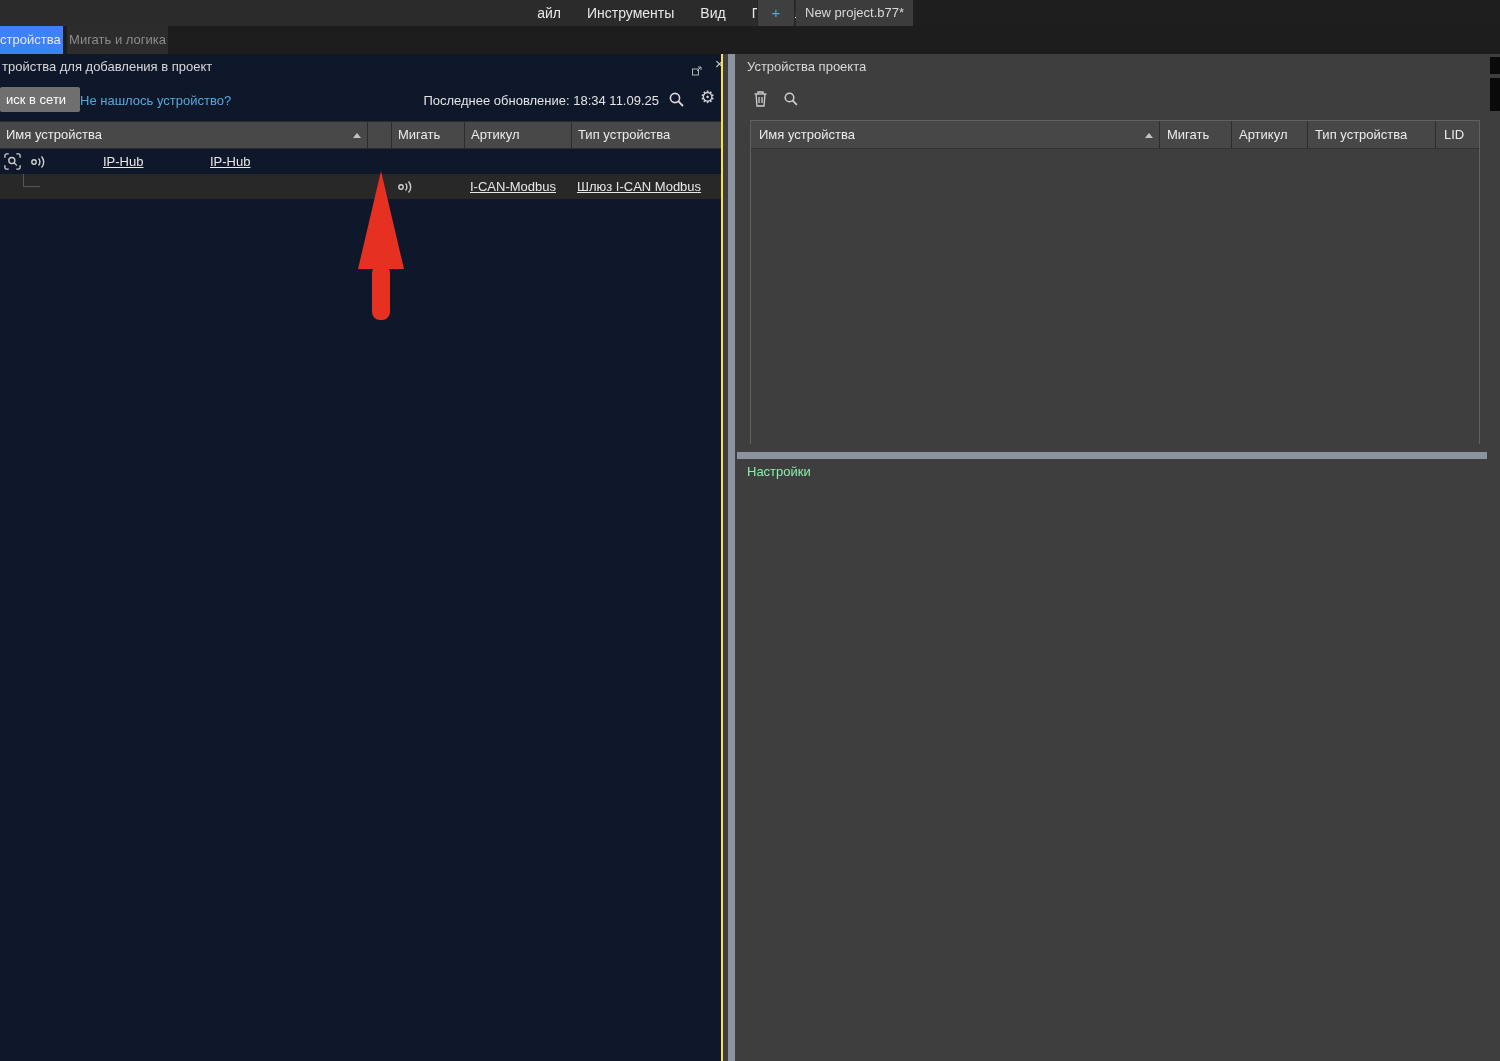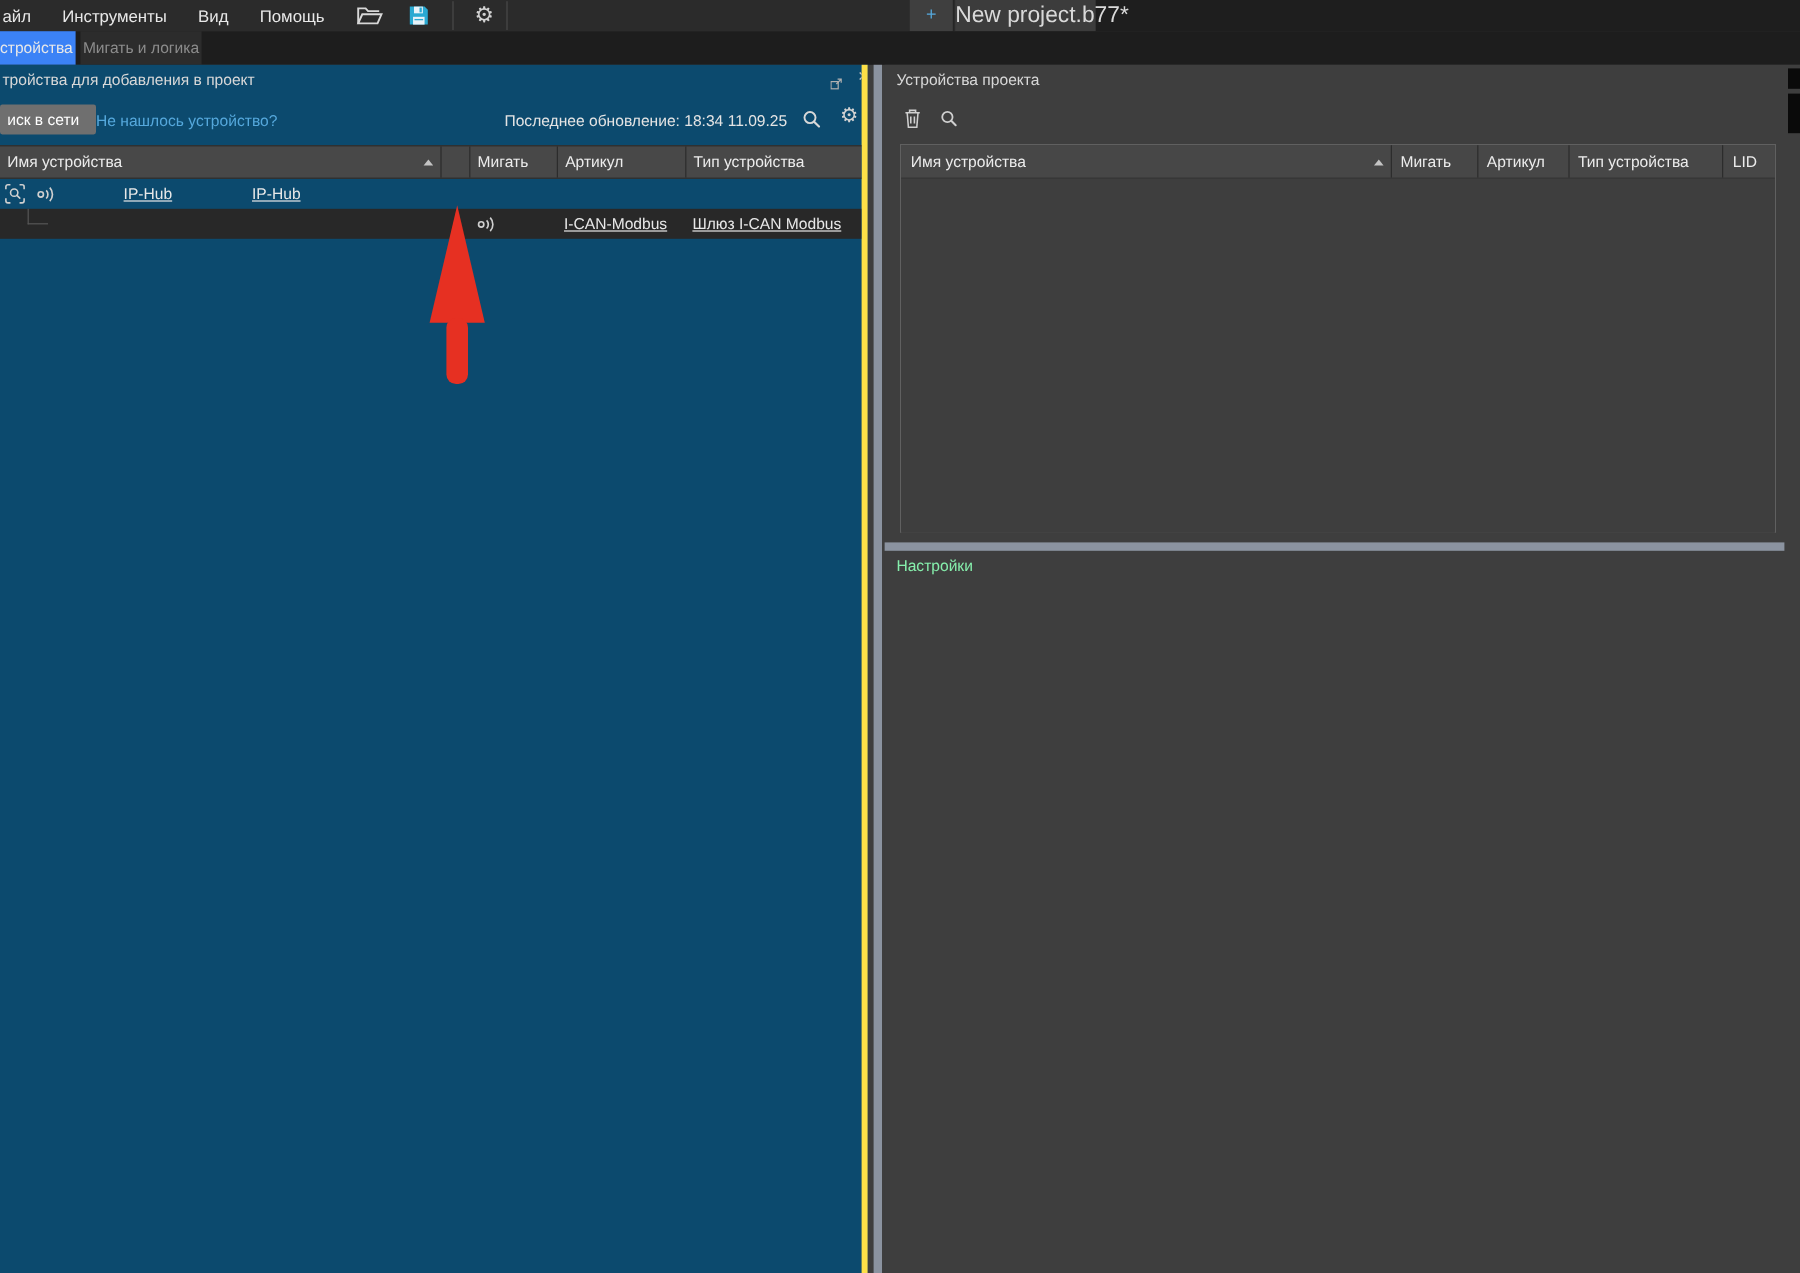--- a/index.html
+++ b/index.html
@@ -5,44 +5,44 @@
   :root{
     --accent-blue:#2b7cd6; --link-blue:#55a8dc; --save-icon-blue:#2aa9d2;
     --arrow-red:#e63022; --device-green:#4caf50; --splitter-gray:#8b93a0;
   }
   *{box-sizing:border-box;margin:0;padding:0;}
   html,body{width:1500px;height:1061px;overflow:hidden;background:#3e3e3e;
     font-family:"Liberation Sans","DejaVu Sans",sans-serif;color:#e2e2e2;}
 
   
   .titlebar{position:absolute;left:0;top:0;width:1500px;height:26px;background:#2b2b2b;}
-  .menubar{display:flex;align-items:center;height:26px;}
+  .menubar{display:flex;align-items:center;height:26px;justify-content:center;}
   .menu-item{font-size:14px;color:#e8e8e8;padding:0 13px;line-height:26px;cursor:default;}
   .menu-item:first-child{padding-left:2px;}
   .tb-icon{display:inline-flex;align-items:center;justify-content:center;height:26px;}
   .tb-sep{width:1px;height:24px;background:#4a4a4a;margin:0 6px;}
   .gear-glyph{font-size:18px;color:#d2d2d2;line-height:26px;font-family:"DejaVu Sans",sans-serif;}
   .tb-fill-right{position:absolute;left:913px;top:0;right:0;height:26px;background:#1e1e1e;}
   .plus-btn{position:absolute;left:757px;top:0;width:38px;height:26px;background:#3f3f3f;
     border-left:1px solid #252525;border-right:1px solid #252525;color:var(--link-blue);
     font-size:15px;text-align:center;line-height:25px;}
   .project-tab{position:absolute;left:796px;top:0;width:117px;height:26px;background:#3c3c3c;
-    color:#d9d9d9;font-size:19px;text-align:center;line-height:26px;white-space:nowrap;}
+    color:#d9d9d9;font-size:13px;text-align:center;line-height:26px;white-space:nowrap;}
 
   
   .tabstrip{position:absolute;left:0;top:26px;width:1500px;height:28px;background:#1d1d1d;}
   .tab-active{position:absolute;left:0;top:0;width:63px;height:28px;background:#3b82f6;
     color:#e8e8e8;font-size:13px;line-height:28px;white-space:nowrap;}
   .tab-inactive{position:absolute;left:67px;top:0;width:101px;height:28px;background:#2c2c2c;
     color:#8c8c8c;font-size:13px;line-height:28px;text-align:center;white-space:nowrap;}
 
   
   .main{position:absolute;left:0;top:54px;width:1500px;bottom:0;}
-  .left-panel{position:absolute;left:0;top:0;width:723px;height:100%;background:#0c4a6e;
-    border-right:5px solid #fde047;overflow:hidden;}
+  .left-panel{position:absolute;left:0;top:0;width:723px;height:100%;background:#0f172a;
+    border-right:2px solid #fde047;overflow:hidden;}
   .v-splitter{position:absolute;left:728px;top:0;bottom:0;width:7px;background:var(--splitter-gray);}
   .right-panel{position:absolute;left:737px;right:0;top:0;bottom:0;background:#3e3e3e;overflow:hidden;}
 
   
   .lp-title{position:absolute;left:2px;top:5px;font-size:13px;color:#d8d8d8;white-space:nowrap;}
   .float-icon{position:absolute;left:692px;top:8px;}
   .close-icon{position:absolute;left:715px;top:2px;font-size:15px;color:#c8c8c8;line-height:16px;}
   .search-net-btn{position:absolute;left:0;top:33px;height:25px;padding:0 14px 0 6px;background:#6f6f6f;
     color:#fff;font-size:13px;line-height:25px;border:none;border-radius:2px;white-space:nowrap;}
   .not-found-link{position:absolute;left:80px;top:39px;font-size:13px;color:var(--link-blue);white-space:nowrap;}

